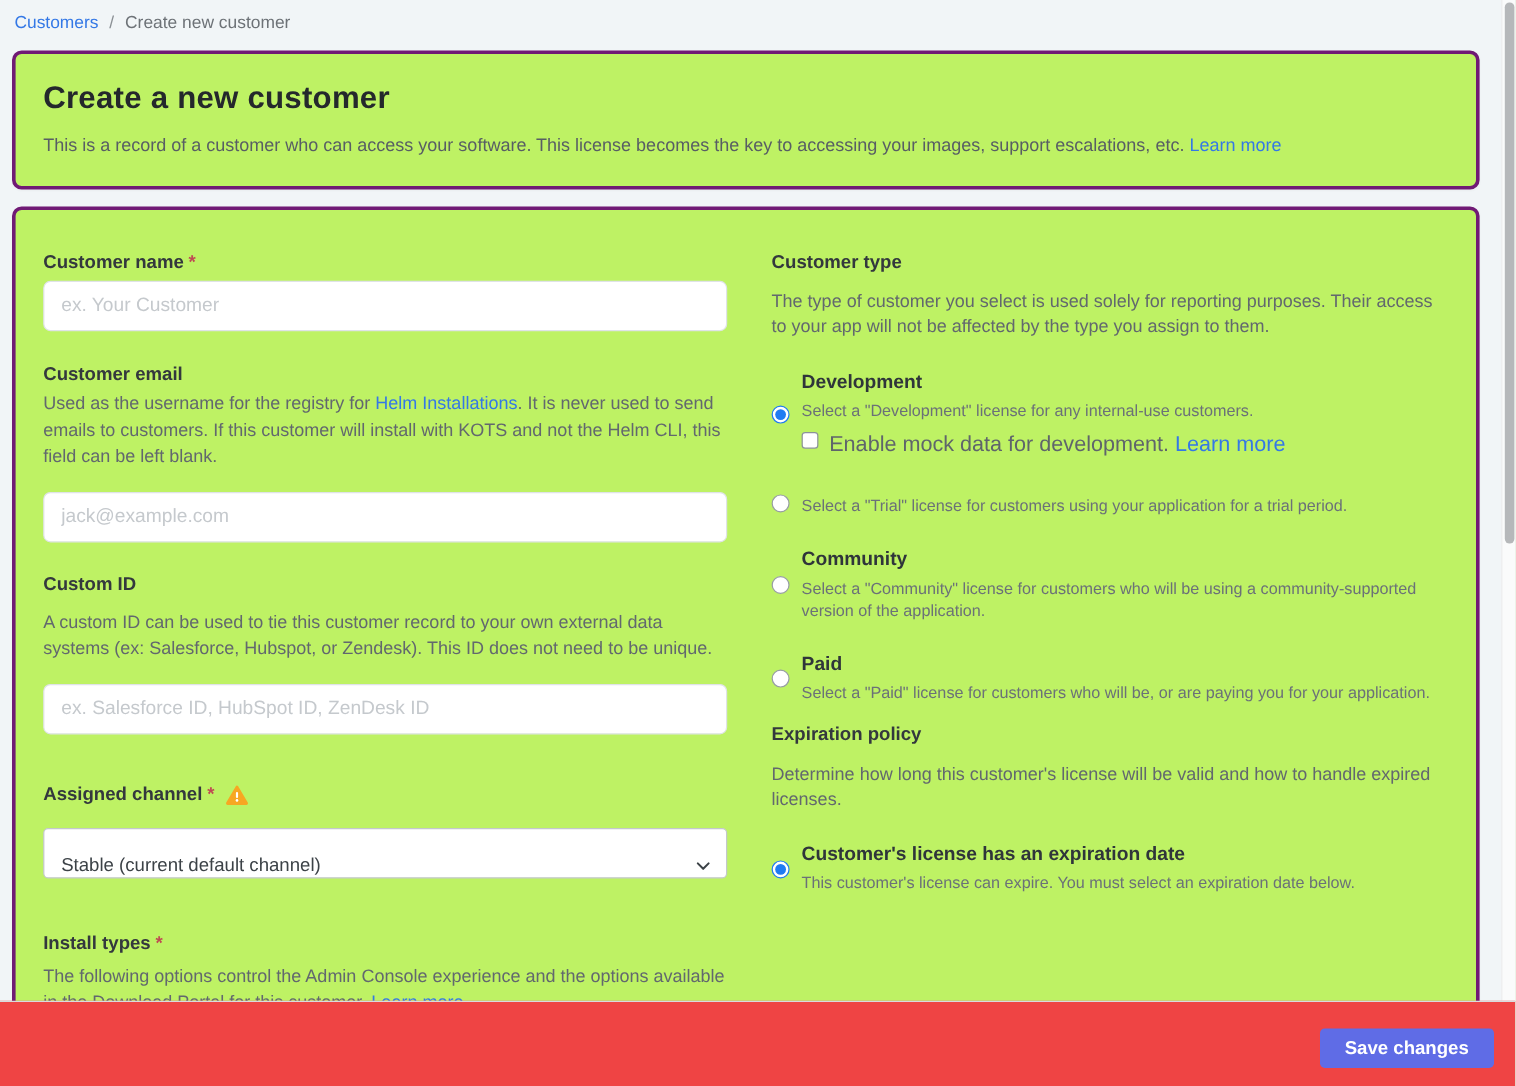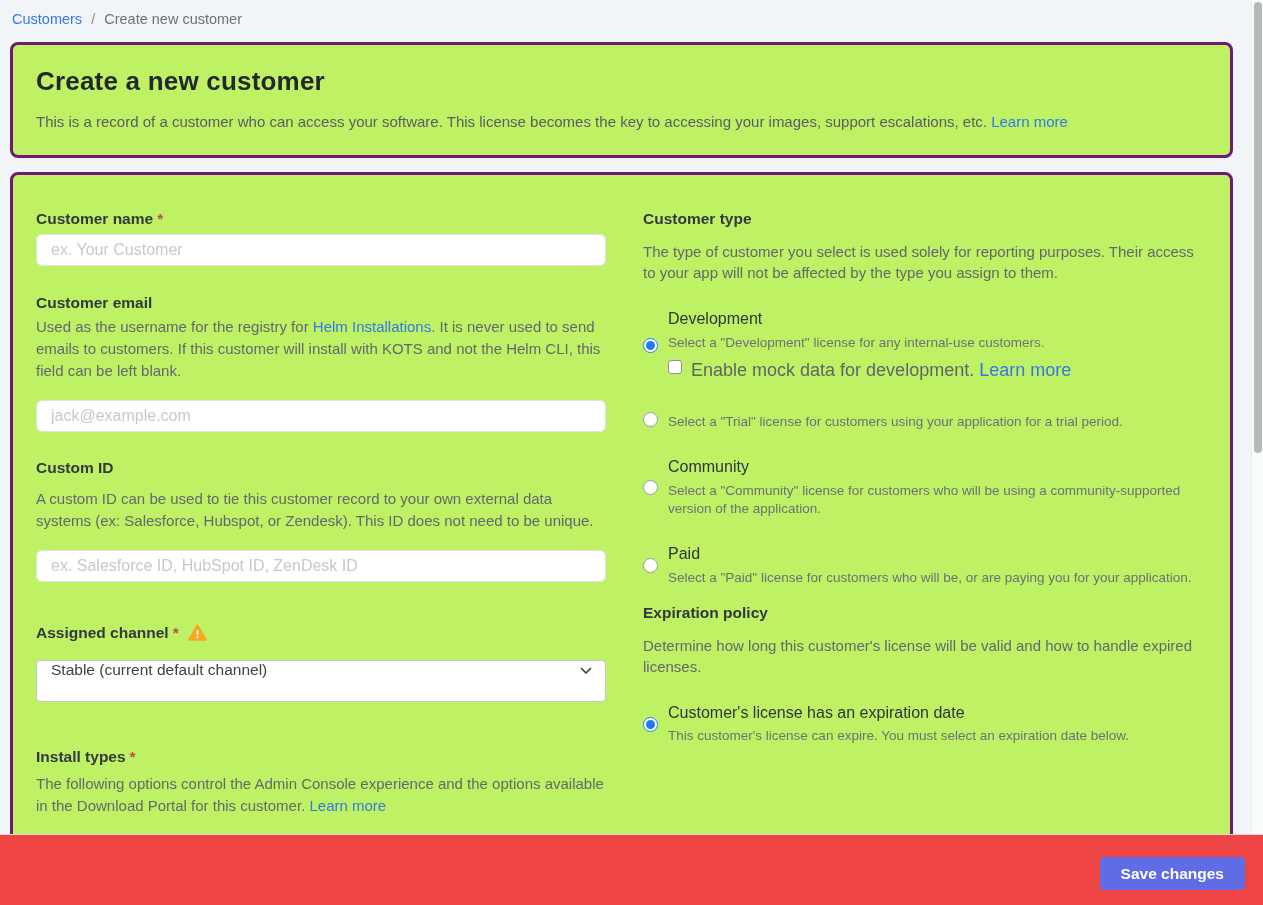--- a/index.html
+++ b/index.html
@@ -33,59 +33,59 @@
     display:grid; grid-template-columns:570px 1fr; column-gap:37px;
     align-items:start;
   }
 
   
   .field-label { font-size:15.5px; font-weight:600; color:#33383d; line-height:19px; }
   .req { color:#bf4a52; margin-left:4px; font-weight:600; }
   .para { font-size:15px; color:#62686e; line-height:22px; }
 
   .text-input {
-    width:100%; height:32px; border:1px solid #dfe3e7; border-radius:6px;
+    width:100%; height:42px; border:1px solid #dfe3e7; border-radius:6px;
     padding:0 14px; font-size:16px; color:#33383d; background:#fff; outline:none;
     font-family:"Liberation Sans","DejaVu Sans",sans-serif;
   }
   .text-input::placeholder { color:#c5c9cd; opacity:1; }
 
   .mt-name-input { margin-top:6px; }
   .lbl-email { margin-top:27px; }
   .desc-email { margin-top:4px; }
   .input-email { margin-top:18px; }
   .lbl-customid { margin-top:26px; }
   .desc-customid { margin-top:11px; }
   .input-customid { margin-top:18px; }
   .lbl-channel { margin-top:41px; display:flex; align-items:center; }
   .warning-icon { margin-left:9px; display:inline-flex; }
   .select-box {
     margin-top:18px; height:42px; border:1px solid #c3c8cc; border-radius:4px;
-    background:#fff; display:flex; align-items:flex-start; justify-content:space-between;
+    background:#fff; display:flex; align-items:flex-end; justify-content:space-between;
     padding:0 13px 0 14px; font-size:15.5px; color:#3c4247; cursor:pointer;
   }
   .lbl-install { margin-top:45px; }
   .desc-install { margin-top:7px; }
 
   
   .section-label { font-size:15.5px; font-weight:600; color:#33383d; line-height:19px; }
   .section-desc { margin-top:13px; font-size:15px; color:#62686e; line-height:21px; }
 
   .opt { display:flex; align-items:center; margin-top:26px; }
   .radio {
     flex:none; width:15px; height:15px; border-radius:50%;
     border:1.5px solid #979da4; background:#fff; margin-right:10px; cursor:pointer;
     position:relative;
   }
   .radio.checked { border-color:#1f7bf2; }
   .radio.checked::after {
     content:""; position:absolute; inset:2px; border-radius:50%; background:#1f7bf2;
   }
   .opt-body { min-width:0; }
-  .opt-heading { font-size:16px; font-weight:400; color:#2f353a; line-height:19px; cursor:pointer; }
+  .opt-heading { font-size:16px; font-weight:700; color:#2f353a; line-height:19px; cursor:pointer; }
   .opt-desc { margin-top:6px; font-size:13.5px; color:#6b7178; line-height:18px; }
   .checkbox-row { margin-top:8px; display:flex; align-items:flex-start; font-size:18px; color:#5f656b; }
   .checkbox {
     flex:none; width:14px; height:14px; border:1.5px solid #8b9299; border-radius:3px;
     background:#fff; margin-right:9px; cursor:pointer;
   }
   .checkbox-row .cb-label { margin-right:5px; cursor:pointer; }
 
   .expiration-label { margin-top:16px; }
   .exp-opt .opt-desc { margin-top:5px; }

